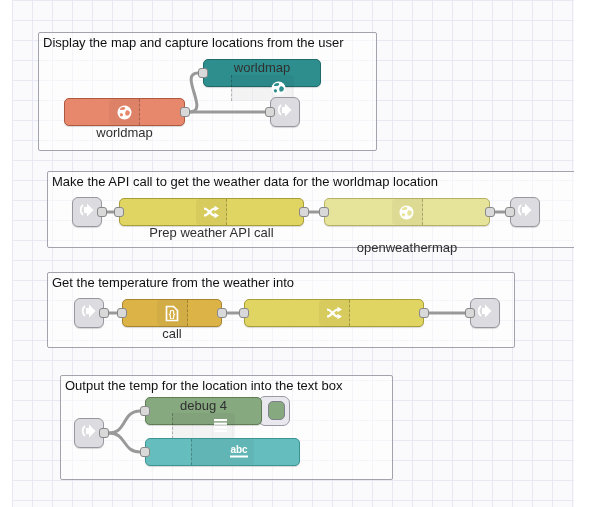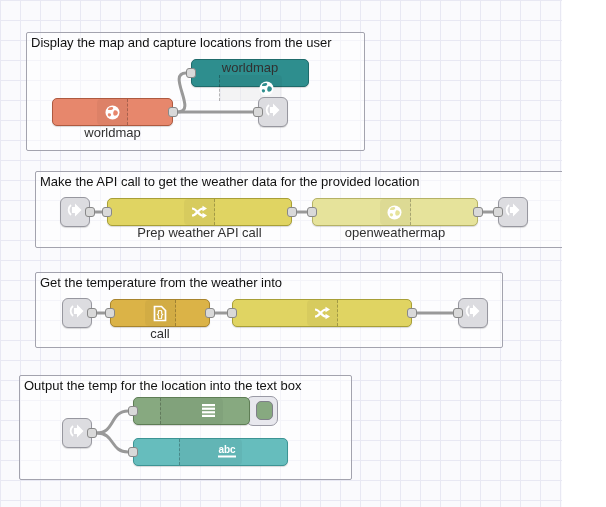--- a/index.html
+++ b/index.html
@@ -4,20 +4,21 @@
 <style>
   html,body{margin:0;padding:0;}
   body{font-family:"Liberation Sans",sans-serif;}
   #canvas{
     position:relative;width:562px;height:507px;overflow:hidden;
     background-color:#fafafd;
     background-image:
       linear-gradient(#e8e8f3 1px, transparent 1px),
       linear-gradient(90deg, #e8e8f3 1px, transparent 1px);
     background-size:20px 20px;
+    margin-left:12px;
   }
   .group{
     position:absolute;box-sizing:border-box;
     background:rgba(255,255,255,0.5);
     border:1px solid #a3a3ae;border-radius:2px;z-index:0;
   }
   .group-title{
     position:absolute;top:2px;left:4px;font-size:13px;color:#111;
     white-space:nowrap;line-height:1.2;
   }
@@ -62,26 +63,26 @@
 </style>
 </head>
 <body>
 
 <div id="canvas">
 
   <div class="group" style="left:26px;top:32px;width:339px;height:119px;">
     <div class="group-title">Display the map and capture locations from the user</div>
   </div>
   <div class="group" style="left:35px;top:171px;width:545px;height:77px;">
-    <div class="group-title">Make the API call to get the weather data for the provided location</div>
+    <div class="group-title">Make the API call to get the weather data for the worldmap location</div>
   </div>
   <div class="group" style="left:35px;top:272px;width:468px;height:76px;">
     <div class="group-title">Get the temperature from the weather into</div>
   </div>
-  <div class="group" style="left:19px;top:375px;width:333px;height:105px;text-align:right;">
+  <div class="group" style="left:48px;top:375px;width:333px;height:105px;text-align:right;">
     <div class="group-title">Output the temp for the location into the text box</div>
   </div>
 
   <svg class="wires" width="606" height="507">
     <path class="wire" d="M178 112 C198 112 166 73 186 73"></path>
     <path class="wire" d="M178 112 C203 112 228 112 253 112"></path>
     <path class="wire" d="M95 212 L102 212"></path>
     <path class="wire" d="M297 212 L307 212"></path>
     <path class="wire" d="M483 212 L493 212"></path>
     <path class="wire" d="M97 313 L105 313"></path>
@@ -144,21 +145,21 @@
         <path d="M2 11.5 C7 11.5 8 4.5 13 4.5" stroke="#fff" stroke-width="2.2" fill="none"></path>
         <path d="M12.5 1.8 L17 4.5 L12.5 7.2 Z" fill="#fff"></path>
         <path d="M12.5 8.8 L17 11.5 L12.5 14.2 Z" fill="#fff"></path>
       </svg>
     </span>
     <span class="label it">Prep weather API call</span>
     <div class="port in"></div>
     <div class="port out"></div>
   </div>
 
-  <div class="node" style="left:312px;top:198px;width:166px;--nc:#E6E39B;--bc:#B5B266;">
+  <div class="node" style="left:312px;top:198px;width:166px;gap:15px;--nc:#E6E39B;--bc:#B5B266;">
     <span class="icon-box left">
       <svg width="17" height="17" viewBox="0 0 17 17">
         <circle cx="8.5" cy="8.5" r="7" fill="#fff"></circle>
         <path d="M4 5.2 C4.6 3.4 7.2 2.6 9 3.4 C9.8 4.4 8.6 5.8 7 6 C5.6 6.2 3.8 6.2 4 5.2Z" fill="var(--nc)"></path>
         <path d="M10.2 6.4 C12.4 5.8 14.4 7.6 13.8 9.4 C13.2 11.2 10.8 12.4 9.8 11.2 C8.8 10 9.2 7.4 10.2 6.4Z" fill="var(--nc)"></path>
         <path d="M5.4 9.2 C7 9.2 7.6 10.8 6.6 12 C5.6 13.2 3.8 12 3.8 10.4 C3.8 9.6 4.6 9.2 5.4 9.2Z" fill="var(--nc)"></path>
       </svg>
     </span>
     <span class="label it">openweathermap</span>
     <div class="port in"></div>
@@ -228,20 +229,21 @@
       </svg>
     </span>
     <div class="port out"></div>
   </div>
 
   <div class="debug-toggle" style="left:246px;top:396px;">
     <div class="sq"></div>
   </div>
 
   <div class="node" style="left:133px;top:397px;width:117px;--nc:#87A980;--bc:#5E7D55;">
+    <span class="label it">debug 4</span>
     <span class="icon-box right">
       <svg width="15" height="16" viewBox="0 0 15 16">
         <rect x="1" y="1" width="13" height="2.2" fill="#fff"></rect>
         <rect x="1" y="4.6" width="13" height="2.2" fill="#fff"></rect>
         <rect x="1" y="8.2" width="13" height="2.2" fill="#fff"></rect>
         <rect x="1" y="11.8" width="13" height="2.2" fill="#fff"></rect>
       </svg>
     </span>
     <div class="port in"></div>
   </div>

